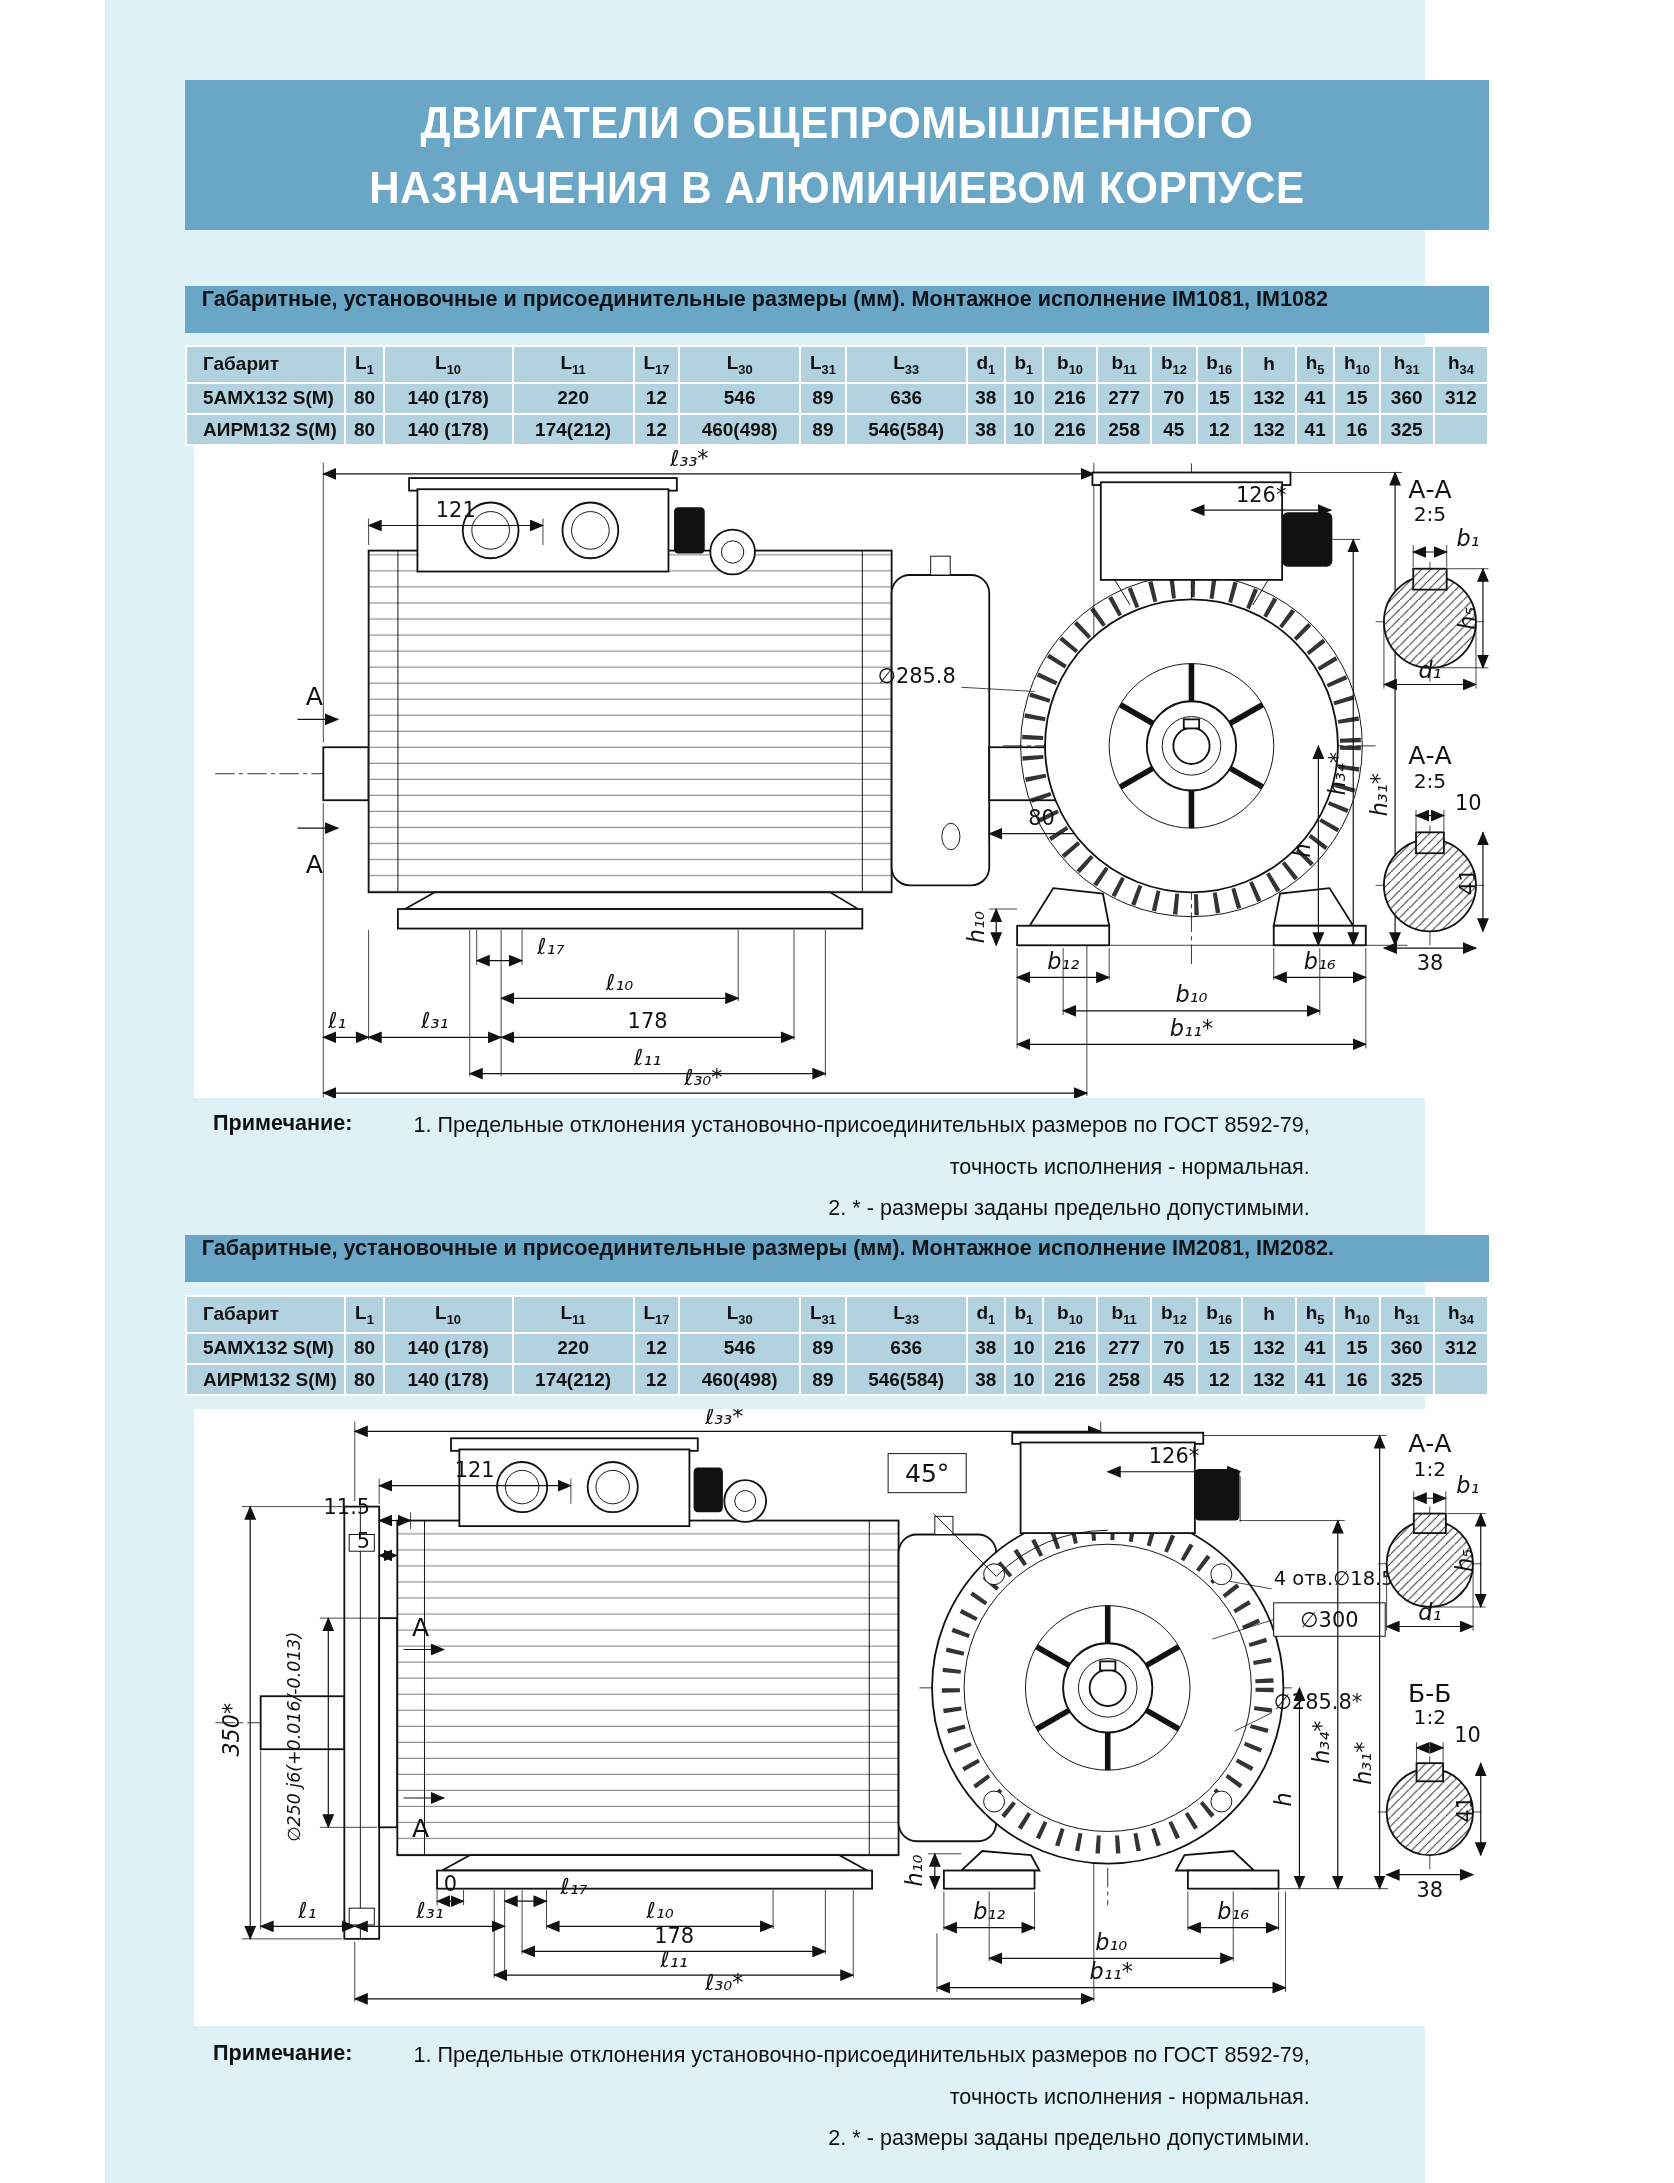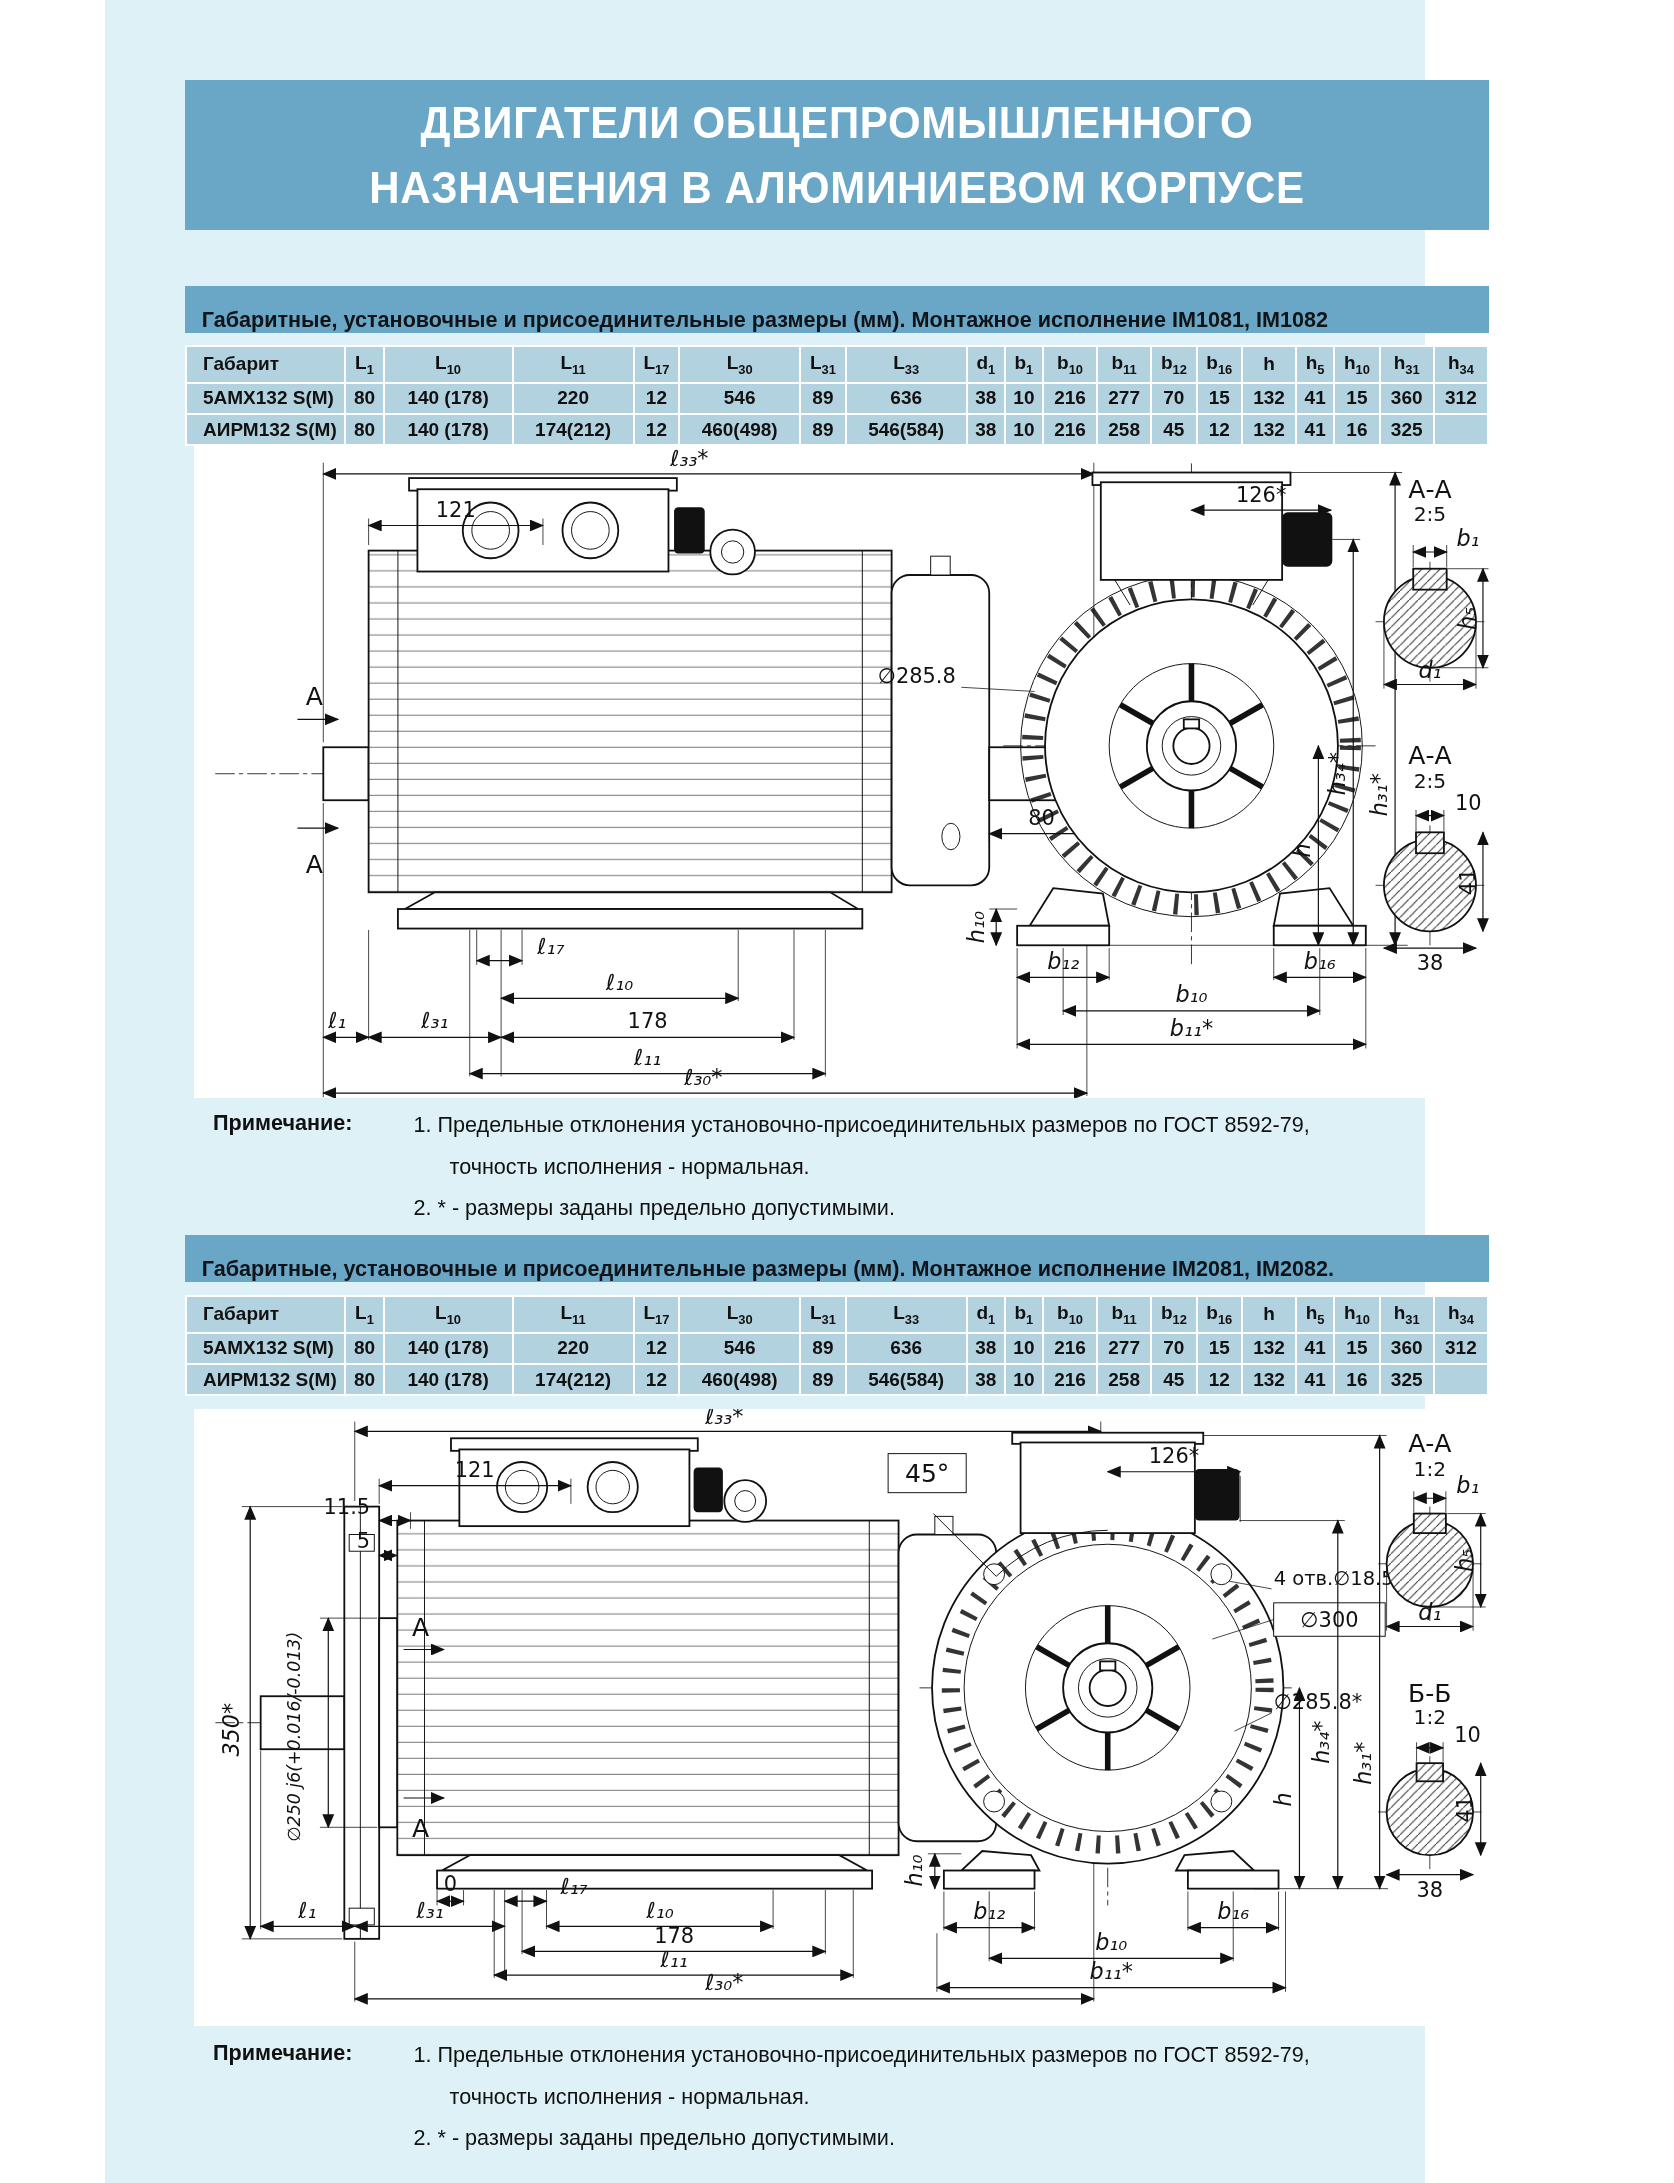--- a/index.html
+++ b/index.html
@@ -4,36 +4,36 @@
 <style>
   html,body{margin:0;padding:0;background:#ffffff;}
   #page{position:relative;width:1674px;height:2183px;background:#ffffff;overflow:hidden;
         font-family:"Liberation Sans",sans-serif;color:#111;}
   #content{position:absolute;left:105px;top:0;width:1320px;height:2183px;background:#def1f6;}
   .banner{position:absolute;left:80px;width:1304px;background:#6aa6c5;}
   #title-banner{top:80px;height:150px;display:flex;flex-direction:column;justify-content:center;align-items:center;}
   #title-banner div{font-size:42px;font-weight:bold;color:#ffffff;letter-spacing:0.7px;line-height:1.55;
         transform:scaleY(1.05);white-space:nowrap;}
   .section-bar{position:absolute;left:80px;width:1304px;height:47px;background:#6aa6c5;
-        display:flex;align-items:flex-end;}
+        display:flex;align-items:flex-start;}
   .section-bar span{font-size:21.6px;font-weight:bold;color:#101418;padding-left:16.7px;}
   .dim-table{position:absolute;left:80px;width:1304px;border-collapse:separate;border-spacing:2.8px;
         background:#ffffff;table-layout:auto;}
   .dim-table th,.dim-table td{background:#b3d2e0;text-align:center;font-size:19px;font-weight:bold;
         padding:1.4px 1.4px;white-space:nowrap;}
   .dim-table th{height:32px;}
   .dim-table td{height:26.5px;}
   .dim-table th:first-child,.dim-table td:first-child{width:140px;text-align:left;padding-left:16px;}
   .dim-table sub{font-size:68%;}
   .panel{position:absolute;left:89px;background:#ffffff;}
   #panel1{top:446px;width:1299px;height:652px;}
   #panel2{top:1409px;width:1299px;height:617px;}
   .note{position:absolute;left:108px;width:1256px;display:flex;font-size:21.6px;gap:19px;}
   .note .lbl{font-weight:bold;white-space:nowrap;}
-  .note .lines{margin-left:42px;}
+  .note .lines{margin-left:42px;text-align:right;}
   .note .lines div{margin-bottom:12.6px;line-height:1.35;}
   .note .indent{margin-left:36px;}
   svg{display:block;}
   svg text{fill:#111;}
   .dt{font:italic 32px "DejaVu Sans",sans-serif;}
   .dts{font:italic 25px "DejaVu Sans",sans-serif;}
   .dn{font:30px "DejaVu Sans",sans-serif;}
   .sc{font:36px "DejaVu Sans",sans-serif;}
   .sc2{font:29px "DejaVu Sans",sans-serif;}
   .o2{stroke:#111;stroke-width:2.6;}

